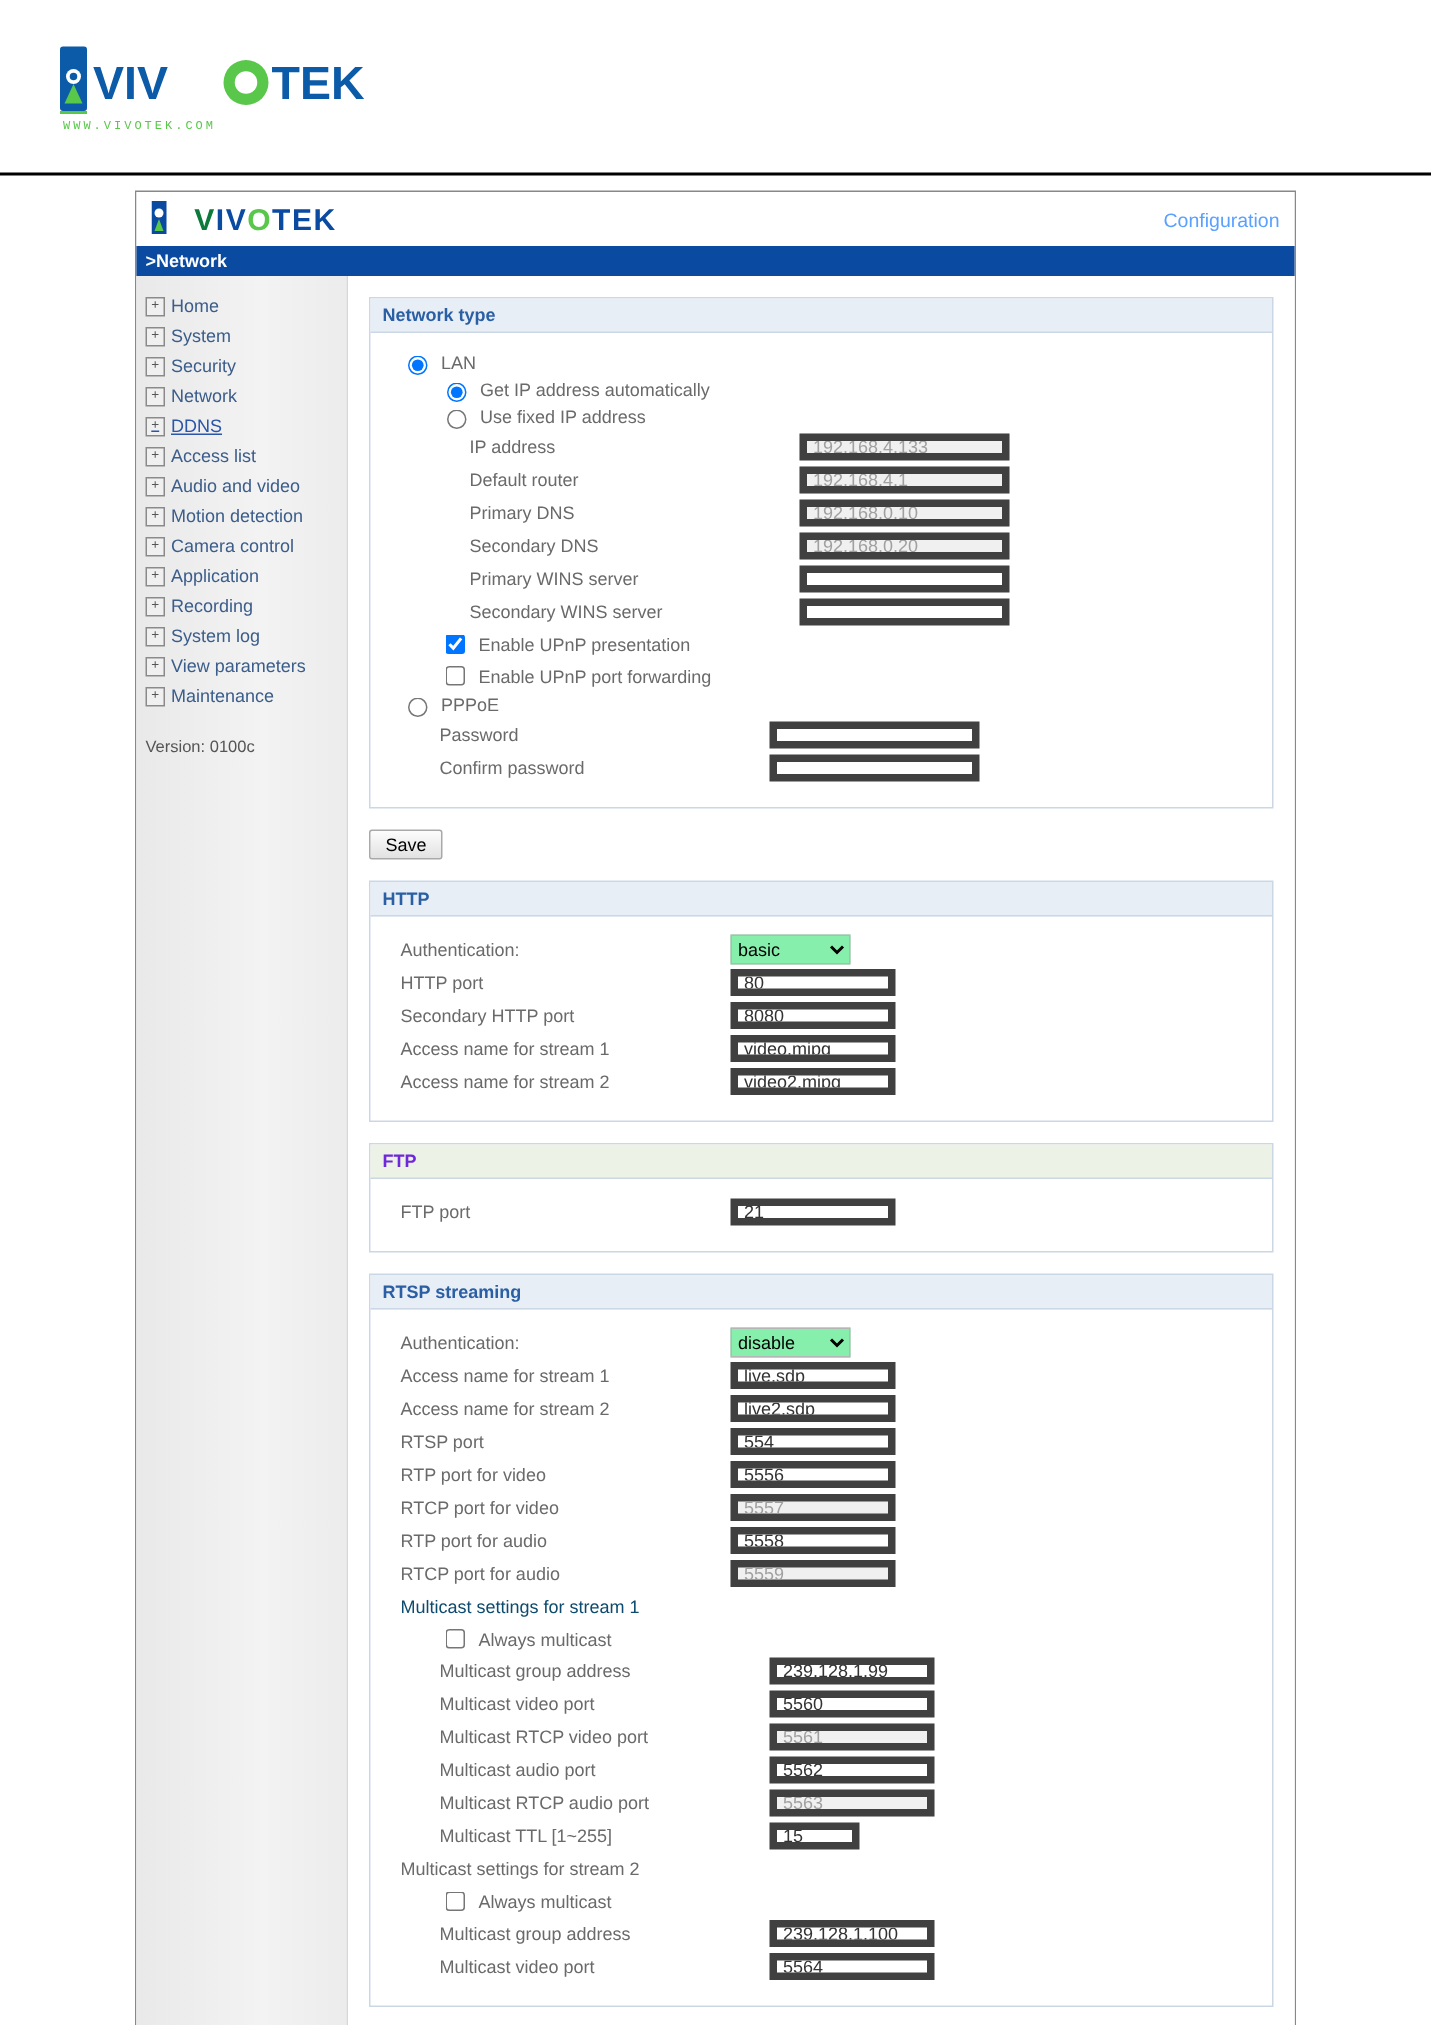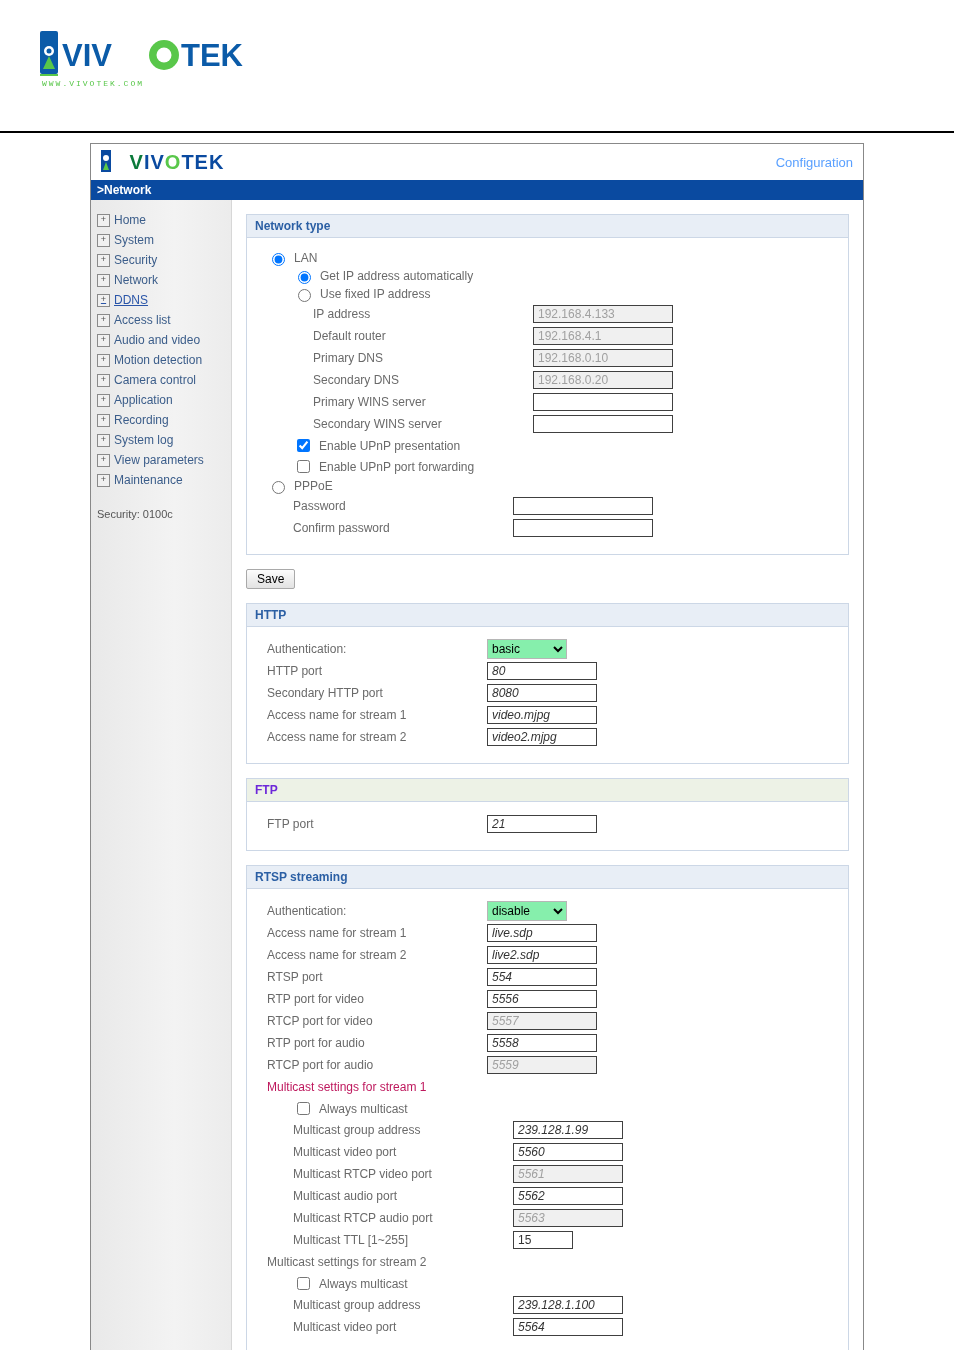--- a/index.html
+++ b/index.html
@@ -8,21 +8,21 @@
     background: #fff;
     font-family: Arial, Helvetica, sans-serif;
     font-size: 12px;
     color: #333;
     width: 954px;
   }
   .page {
     width: 954px;
   }
   .top-logo {
-    padding: 30px 0 36px 40px;
+    padding: 30px 0 20px 40px;
   }
   .hr-thick {
     border: none;
     border-top: 2px solid #000;
     margin: 0 0 8px 0;
   }
   .app-frame {
     width: 772px;
     margin: 10px 0 0 90px;
     border: 1px solid #888;
@@ -123,32 +123,32 @@
   .row .lbl {
     width: 220px;
     color: #6a6a6a;
   }
   .row.indent1 .lbl { padding-left: 26px; width: 220px; }
   .row.indent2 .lbl { padding-left: 46px; width: 220px; }
   input[type=text] {
     font-size: 12px;
     height: 18px;
     padding: 1px 4px;
-    border: 1px solid #404040;
+    border: 5px solid #404040;
     background: #fff;
     color: #333;
     width: 140px;
     box-sizing: border-box;
   }
   input[type=text]:disabled {
     background: #f0f0f0;
     color: #a0a0a0;
   }
   input.small { width: 60px; }
-  input.med { width: 110px; font-style: italic; }
+  input.med { width: 110px; }
   select {
     font-size: 12px;
     height: 20px;
     border: 1px solid #b6b6b6;
     background: #86efac;
     width: 80px;
   }
   .btn {
     font-size: 12px;
     padding: 2px 10px;
@@ -260,21 +260,21 @@
             <span>System log</span>
           </div>
         <div class="nav-item">
             <span class="expand-icon">+</span>
             <span>View parameters</span>
           </div>
         <div class="nav-item">
             <span class="expand-icon">+</span>
             <span>Maintenance</span>
           </div>
-        <div class="version">Security: 0100c</div>
+        <div class="version">Version: 0100c</div>
       </div>
 
       <div class="content">
 
         
         <div class="section">
           <div class="section-title">Network type</div>
           <div class="section-body">
             <div class="radio-row">
               <input type="radio" checked="" style="">
@@ -405,21 +405,21 @@
             <div class="row">
                 <span class="lbl">RTP port for audio</span>
                 <input type="text" class="med" value="5558" style="">
               </div>
             <div class="row">
                 <span class="lbl">RTCP port for audio</span>
                 <input type="text" class="med" disabled="" value="5559" style="">
               </div>
 
             <div class="row">
-                <span class="lbl" style="color:#be185d">Multicast settings for stream 1</span>
+                <span class="lbl" style="color:#0c4a6e">Multicast settings for stream 1</span>
               </div>
             <div class="check-row indent">
               <input type="checkbox" style="">
               <span>Always multicast</span>
             </div>
             <div class="row indent1">
                 <span class="lbl">Multicast group address</span>
                 <input type="text" class="med" value="239.128.1.99" style="">
               </div>
             <div class="row indent1">

